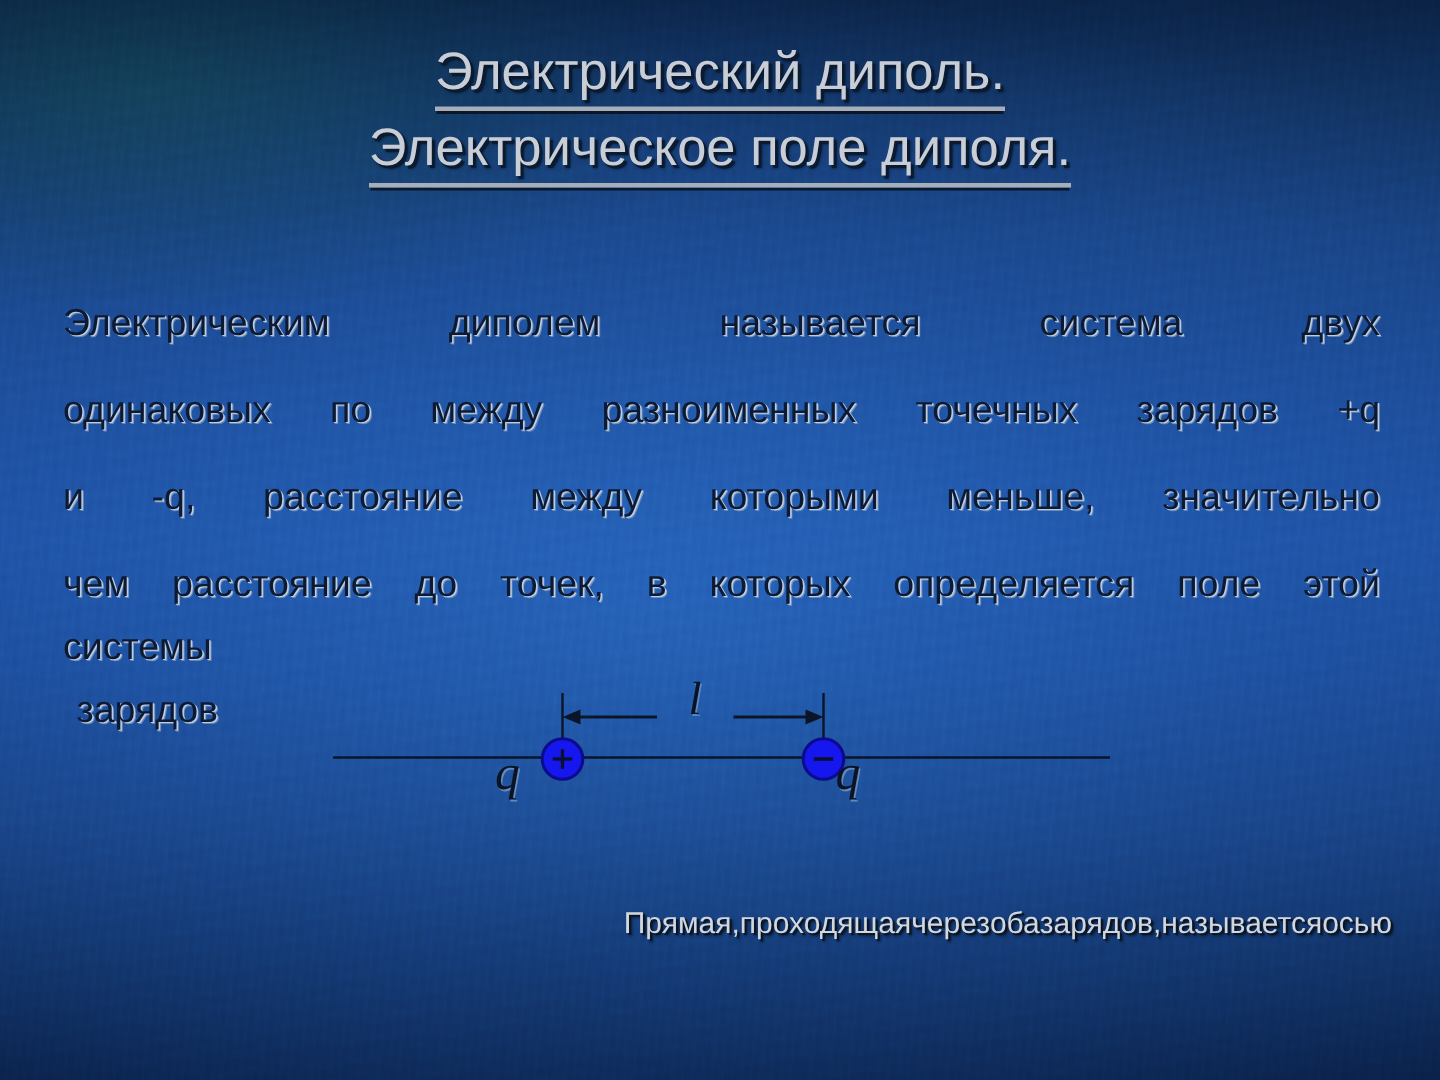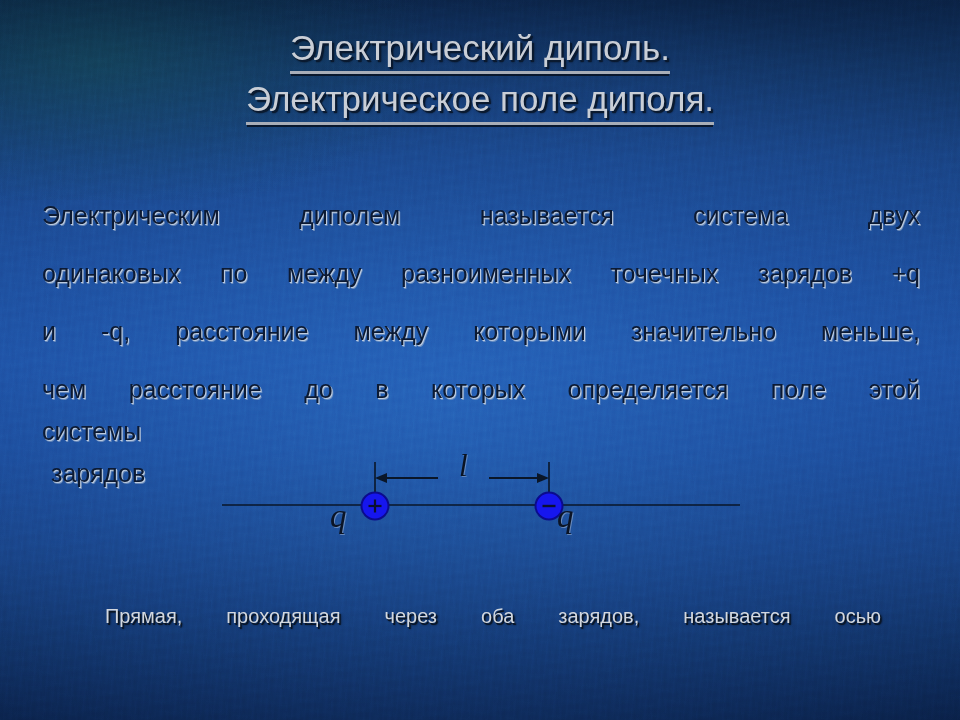--- a/index.html
+++ b/index.html
@@ -184,21 +184,21 @@
   .note-line {
     display: flex;
     font-size: 20px;
     line-height: 36px;
     color: #d2d7de;
     white-space: pre;
     text-shadow:
       1.5px 1.5px 0 #0a1626,
       2px 2px 2px rgba(0,0,0,0.6);
   }
-  .note-line.justify { justify-content: center; gap: 44px; }
+  .note-line.justify { justify-content: flex-end; }
   .note-line.left { justify-content: flex-start; }
   .note-line .w { display: inline-block; }
 </style>
 </head>
 <body>
 
 <div id="slide">
 
   <div id="tintGreen"></div>
   <div id="texture"></div>
@@ -225,27 +225,28 @@
       <span class="w">точечных</span>
       <span class="w">зарядов</span>
       <span class="w">+q</span>
     </div>
     <div class="body-line justify">
       <span class="w">и</span>
       <span class="w">-q,</span>
       <span class="w">расстояние</span>
       <span class="w">между</span>
       <span class="w">которыми</span>
+      <span class="w">меньше,</span>
       <span class="w">значительно</span>
-      <span class="w">меньше,</span>
     </div>
     <div class="body-line justify">
       <span class="w">чем</span>
       <span class="w">расстояние</span>
       <span class="w">до</span>
+      <span class="w">точек,</span>
       <span class="w">в</span>
       <span class="w">которых</span>
       <span class="w">определяется</span>
       <span class="w">поле</span>
       <span class="w">этой</span>
     </div>
     <div class="body-line left">
       <span class="w">системы</span>
       <span class="w">зарядов</span>
     </div>

